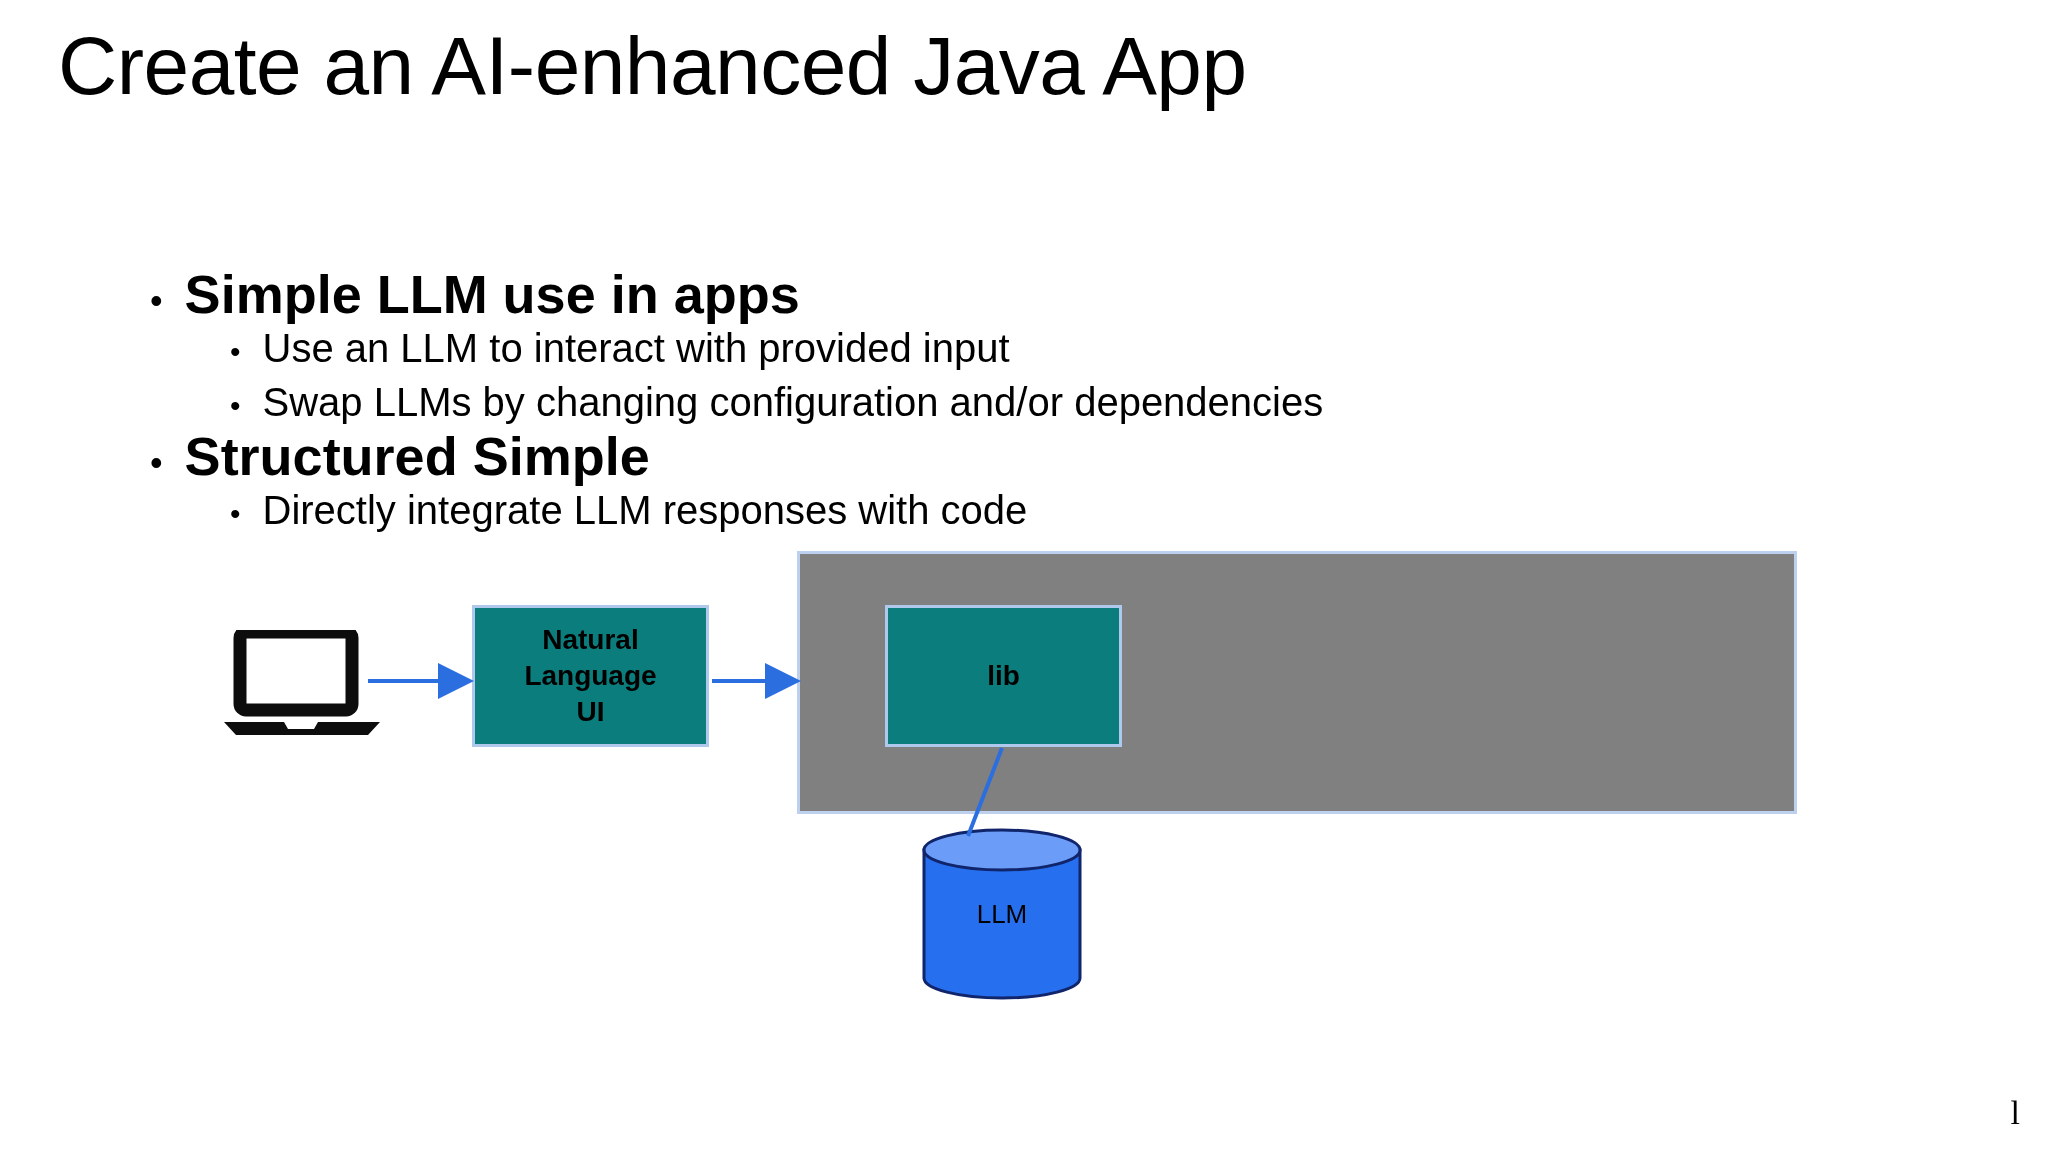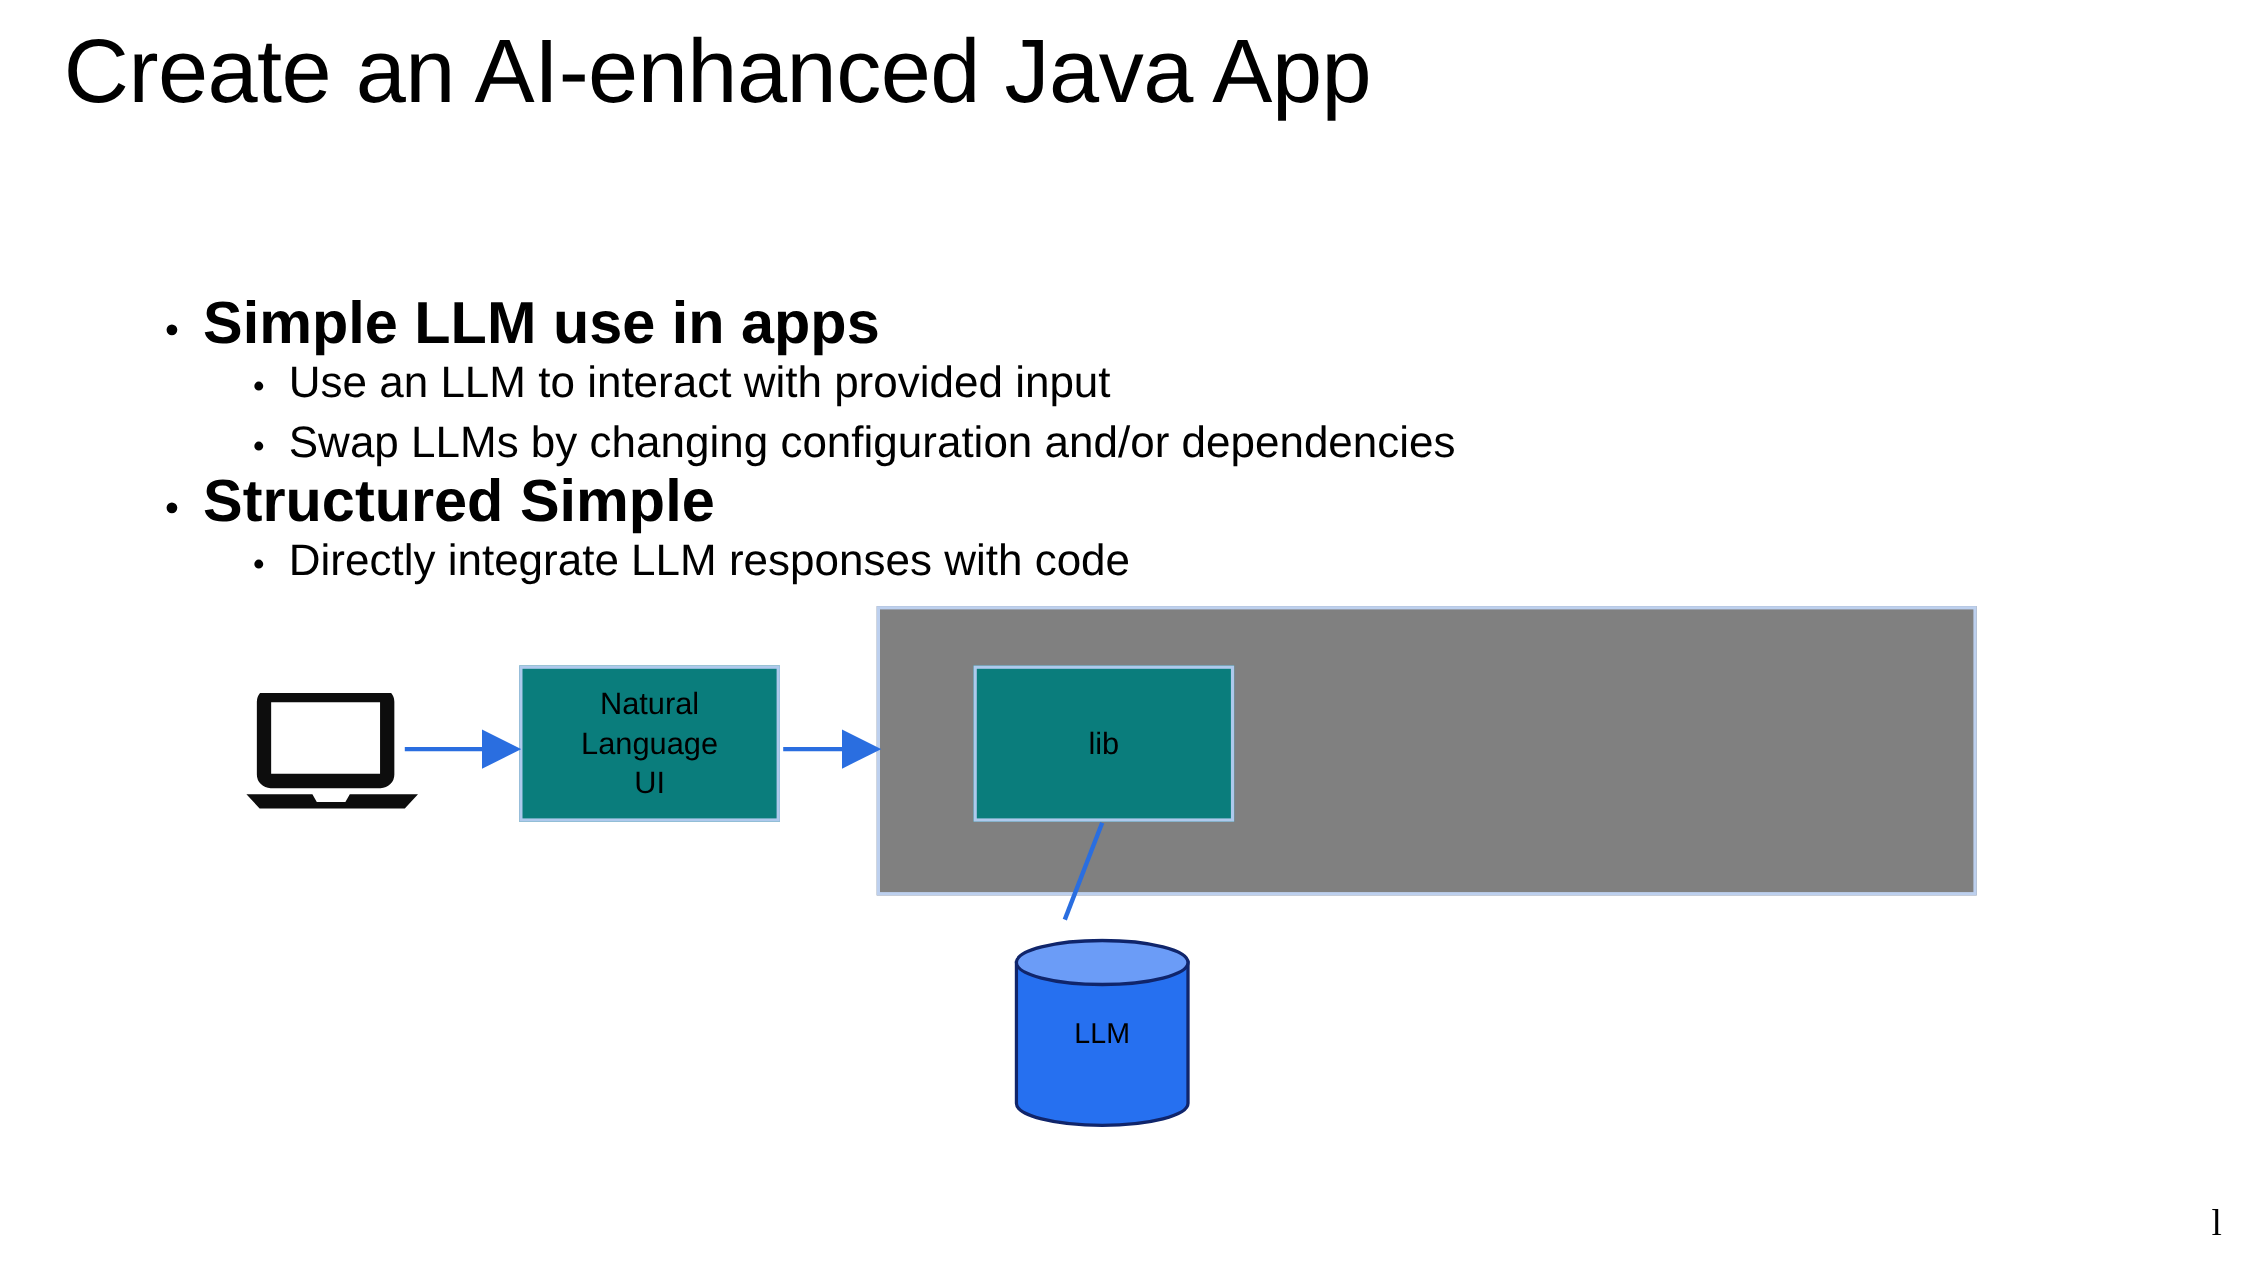--- a/index.html
+++ b/index.html
@@ -106,21 +106,21 @@
     background: #0a7d7c;
     border: 3px solid #aec9ec;
     box-sizing: border-box;
     display: flex;
     align-items: center;
     justify-content: center;
     text-align: center;
   }
   .teal-box .box-label {
     font-size: 28px;
-    font-weight: 400;
+    font-weight: 700;
     color: #000000;
     line-height: 1.28;
   }
 
   #box-nlui {
     left: 472px;
     top: 605px;
     width: 237px;
     height: 142px;
   }
@@ -137,21 +137,21 @@
     left: 222px;
     top: 630px;
     width: 160px;
     height: 106px;
   }
 
   
   #llm-cylinder {
     position: absolute;
     left: 922px;
-    top: 853px;
+    top: 828px;
     width: 192px;
     height: 172px;
   }
   #llm-cylinder .cyl-label {
     position: absolute;
     left: 0;
     top: 0;
     width: 160px;
     height: 172px;
     display: flex;

